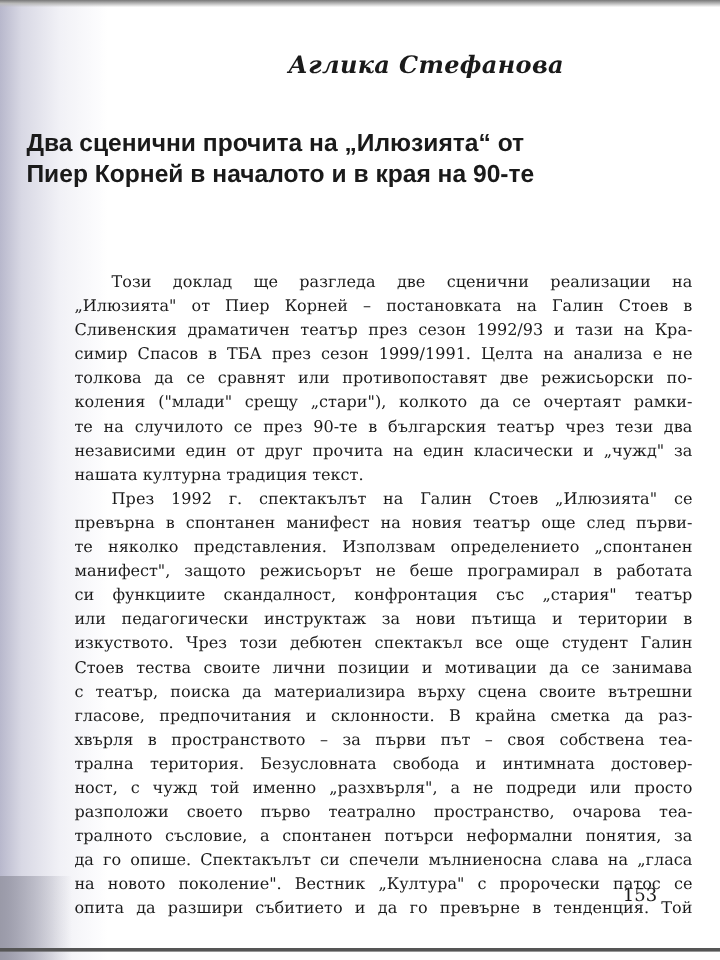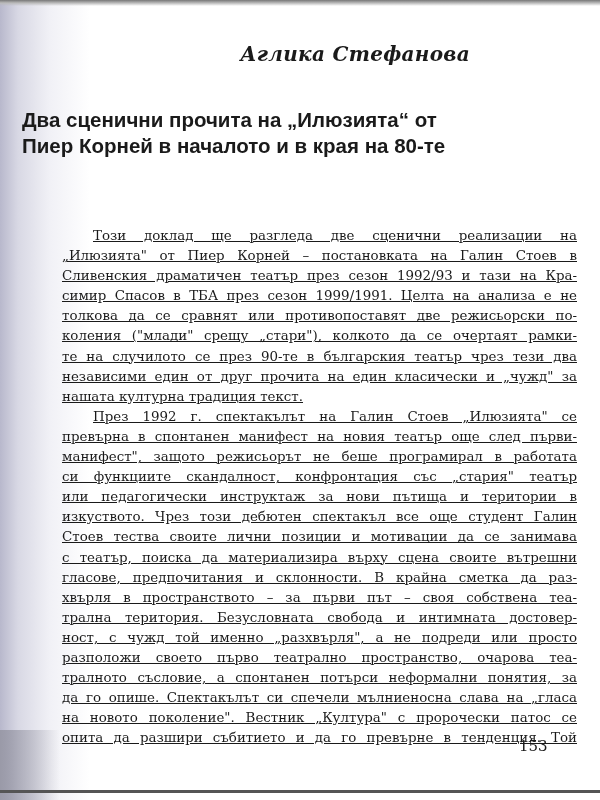--- a/index.html
+++ b/index.html
@@ -34,54 +34,55 @@
       position: absolute; left: 22px; top: 107px; width: 560px;
       font-family: Liberation Sans, sans-serif; font-weight: bold;
       font-size: 20.5px; line-height: 26px;
     }
     .title span { display: block; white-space: nowrap; }
     .body-text {
       position: absolute; left: 62px; top: 226px; width: 515px;
       font-family: "DejaVu Serif", serif;
       font-size: 13.4px; line-height: 20.1px;
     }
-    .line { display: block; white-space: nowrap; text-align: justify; text-align-last: justify; text-decoration: underline; }
+    .line { display: block; white-space: nowrap; text-align: justify; text-align-last: justify; }
     .line.last { text-align-last: left; }
     .line.indent { padding-left: 31px; }
     .page-number {
       position: absolute; left: 519px; top: 737px;
       font-family: "DejaVu Serif", serif; font-size: 15px;
     }
   </style>
 </head>
 <body>
 
 <div class="page">
   <div class="top-shadow"></div>
   <div class="corner-fold"></div>
 
   <div class="author">Аглика Стефанова</div>
 
   <div class="title">
     <span>Два сценични прочита на „Илюзията“ от</span>
-    <span>Пиер Корней в началото и в края на 80-те</span>
+    <span>Пиер Корней в началото и в края на 90-те</span>
   </div>
 
   <div class="body-text">
     <span class="line indent">Този доклад ще разгледа две сценични реализации на</span>
     <span class="line">„Илюзията" от Пиер Корней – постановката на Галин Стоев в</span>
     <span class="line">Сливенския драматичен театър през сезон 1992/93 и тази на Кра-</span>
     <span class="line">симир Спасов в ТБА през сезон 1999/1991. Целта на анализа е не</span>
     <span class="line">толкова да се сравнят или противопоставят две режисьорски по-</span>
     <span class="line">коления ("млади" срещу „стари"), колкото да се очертаят рамки-</span>
     <span class="line">те на случилото се през 90-те в българския театър чрез тези два</span>
     <span class="line">независими един от друг прочита на един класически и „чужд" за</span>
     <span class="line last">нашата културна традиция текст.</span>
     <span class="line indent">През 1992 г. спектакълът на Галин Стоев „Илюзията" се</span>
     <span class="line">превърна в спонтанен манифест на новия театър още след първи-</span>
+    <span class="line">те няколко представления. Използвам определението „спонтанен</span>
     <span class="line">манифест", защото режисьорът не беше програмирал в работата</span>
     <span class="line">си функциите скандалност, конфронтация със „стария" театър</span>
     <span class="line">или педагогически инструктаж за нови пътища и територии в</span>
     <span class="line">изкуството. Чрез този дебютен спектакъл все още студент Галин</span>
     <span class="line">Стоев тества своите лични позиции и мотивации да се занимава</span>
     <span class="line">с театър, поиска да материализира върху сцена своите вътрешни</span>
     <span class="line">гласове, предпочитания и склонности. В крайна сметка да раз-</span>
     <span class="line">хвърля в пространството – за първи път – своя собствена теа-</span>
     <span class="line">трална територия. Безусловната свобода и интимната достовер-</span>
     <span class="line">ност, с чужд той именно „разхвърля", а не подреди или просто</span>

